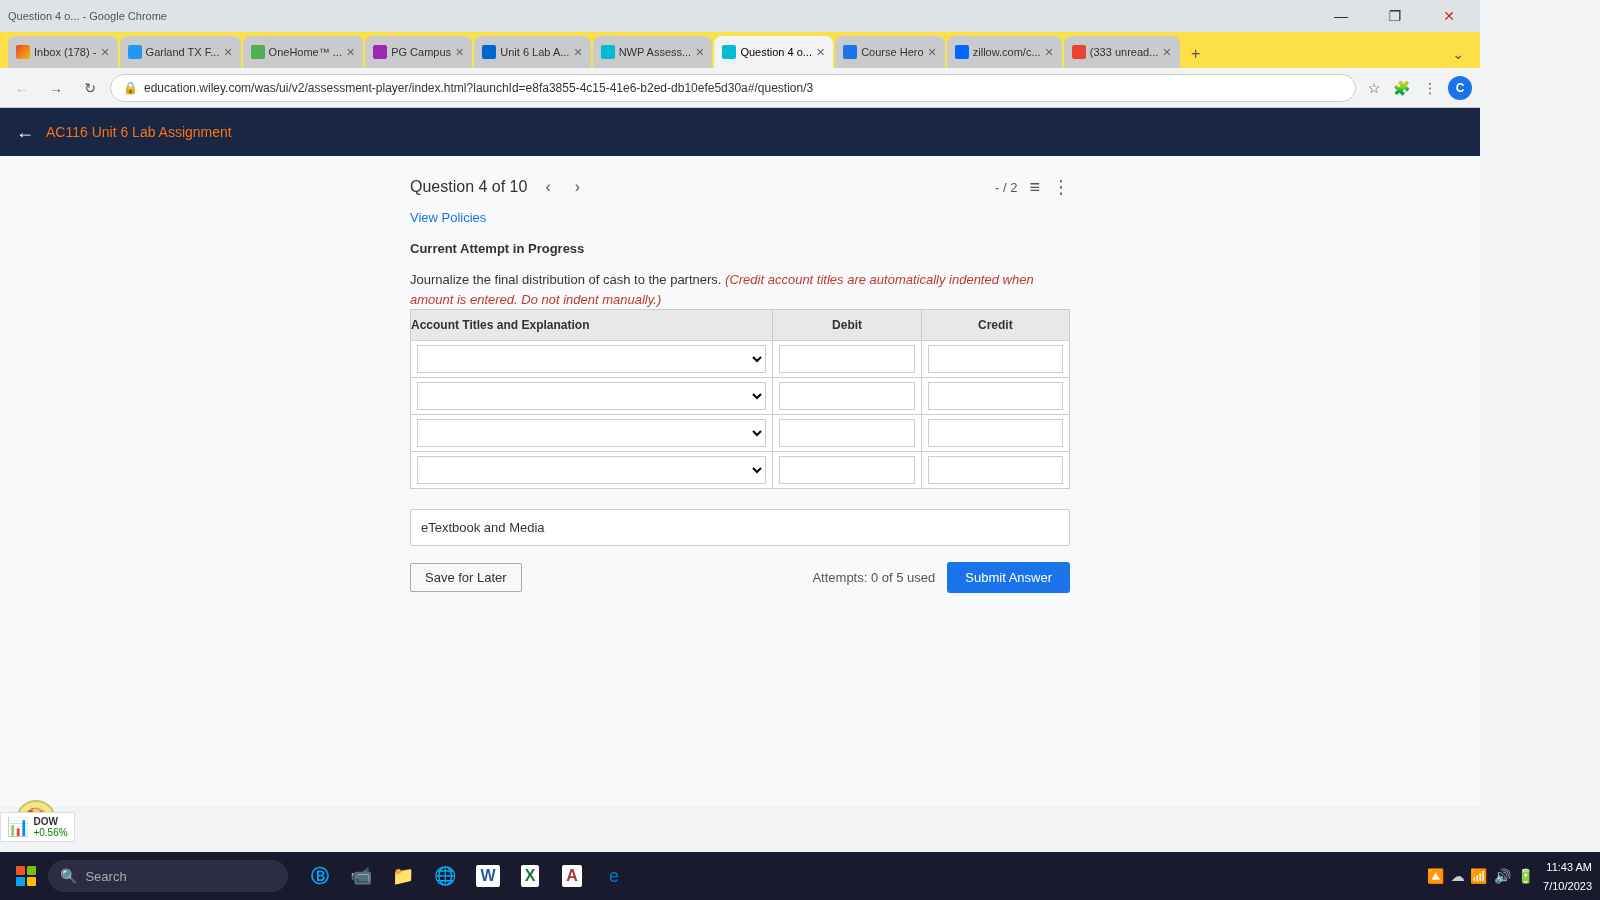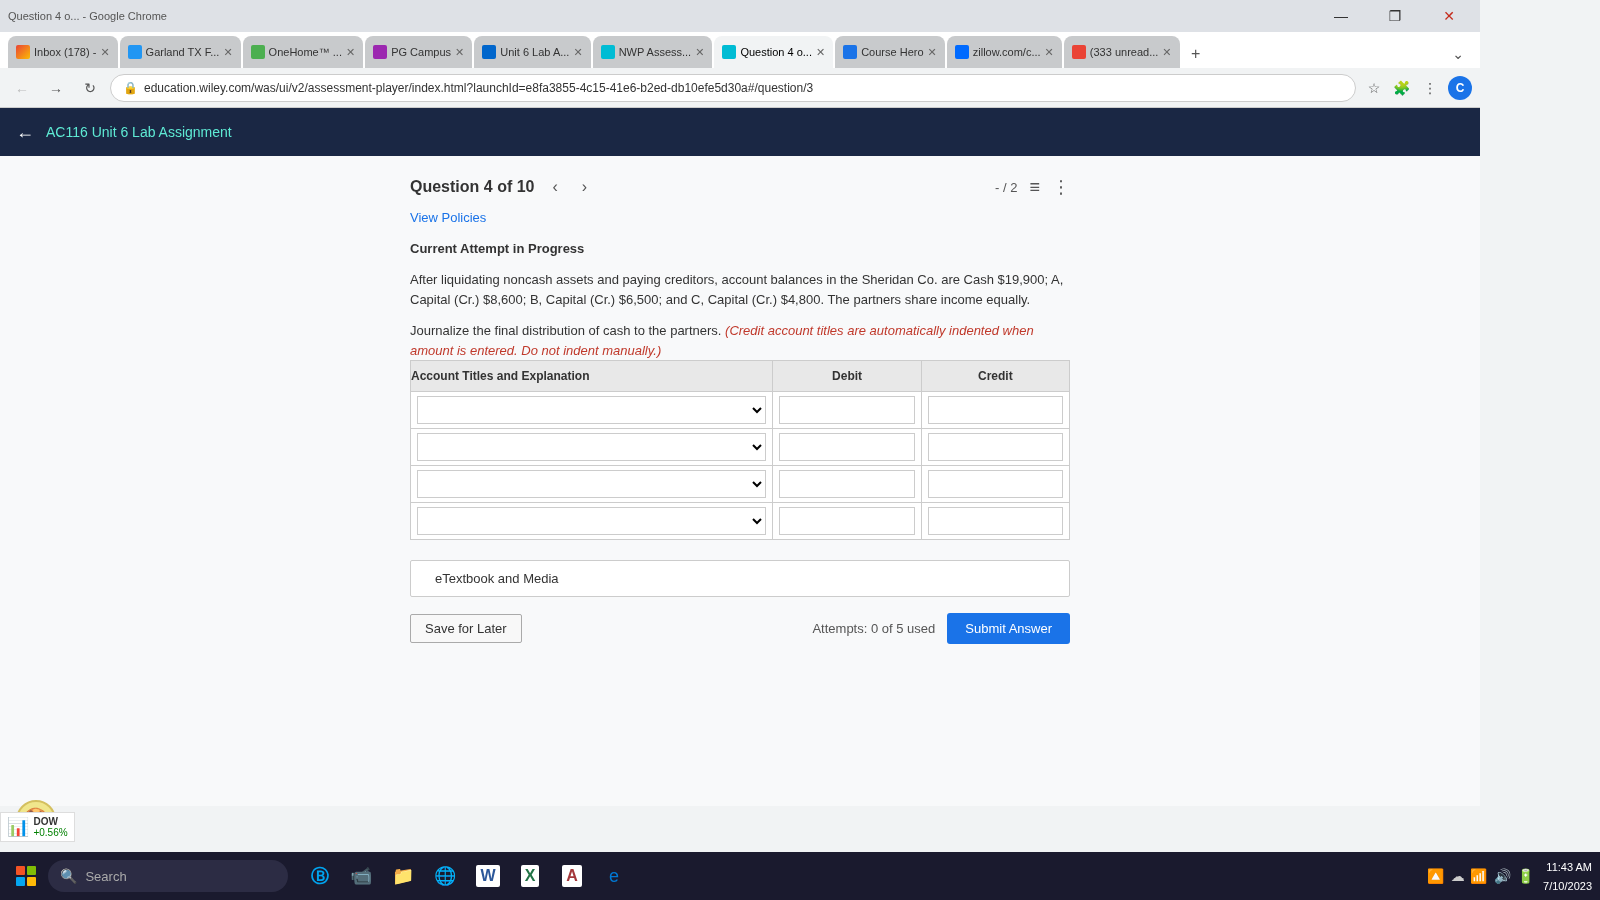--- a/index.html
+++ b/index.html
@@ -15,21 +15,21 @@
       display: flex;
       align-items: center;
       padding: 0 8px;
       gap: 4px;
     }
     .title-bar-controls { display: flex; gap: 8px; margin-left: auto; }
     .title-bar-btn { width: 46px; height: 32px; display: flex; align-items: center; justify-content: center; cursor: pointer; font-size: 14px; color: #333; }
 
     
     .tab-bar {
-      background: #ffffff;
+      background: #fde047;
       height: 36px;
       display: flex;
       align-items: flex-end;
       padding: 0 8px;
       gap: 2px;
     }
     .tab {
       height: 32px;
       min-width: 80px;
       max-width: 180px;
@@ -85,21 +85,21 @@
     
     .app-header {
       background: #1a2744;
       height: 48px;
       display: flex;
       align-items: center;
       padding: 0 16px;
       gap: 12px;
     }
     .app-header-back { color: white; font-size: 18px; cursor: pointer; }
-    .app-header-title { color: #5eead4; font-size: 14px; font-weight: 500; }
+    .app-header-title { color: #f97316; font-size: 14px; font-weight: 500; }
 
     
     .main-content {
       background: #f8f9fa;
       min-height: 650px;
       padding: 20px 0;
     }
 
     .question-container {
       max-width: 700px;
@@ -107,21 +107,21 @@
       padding: 0 20px;
     }
 
     
     .question-header {
       display: flex;
       align-items: center;
       gap: 12px;
       margin-bottom: 12px;
     }
-    .question-number { font-size: 16px; color: #333; font-weight: 700; }
+    .question-number { font-size: 16px; color: #333; font-weight: 400; }
     .nav-arrow { background: none; border: none; font-size: 16px; color: #555; cursor: pointer; padding: 2px 6px; }
     .question-header-right {
       margin-left: auto;
       display: flex;
       align-items: center;
       gap: 12px;
       color: #555;
       font-size: 13px;
     }
     .page-indicator { color: #555; }
@@ -174,21 +174,21 @@
       height: 28px;
       border: 1px solid #ccc;
       font-size: 12px;
       padding: 0 6px;
     }
 
     
     .etextbook-bar {
       border: 1px solid #ccc;
       background: white;
-      padding: 10px 24px;
+      padding: 10px 10px;
       margin-bottom: 16px;
       font-size: 13px;
       color: #333;
       cursor: pointer;
       border-radius: 2px;
     }
 
     
     .footer-actions {
       display: flex;
@@ -402,21 +402,20 @@
           <span class="page-indicator">- / 2</span>
           <span class="list-icon">≡</span>
           <span class="more-icon">⋮</span>
         </div>
       </div>
 
       <a class="view-policies">View Policies</a>
 
       <div class="current-attempt-label">Current Attempt in Progress</div>
 
-      <p class="question-text">After liquidating noncash assets and paying creditors, account balances in the Sheridan Co. are Cash $19,900; A, Capital (Cr.) $8,600; B, Capital (Cr.) $6,500; and C, Capital (Cr.) $4,800. The partners share income equally.</p>
 
       <p class="question-instruction">
         <span>Journalize the final distribution of cash to the partners. </span>
         <span class="instruction-italic">(Credit account titles are automatically indented when amount is entered. Do not indent manually.)</span>
       </p>
 
       <table class="journal-table">
         <thead>
           <tr>
             <th style="width:55%">Account Titles and Explanation</th>

